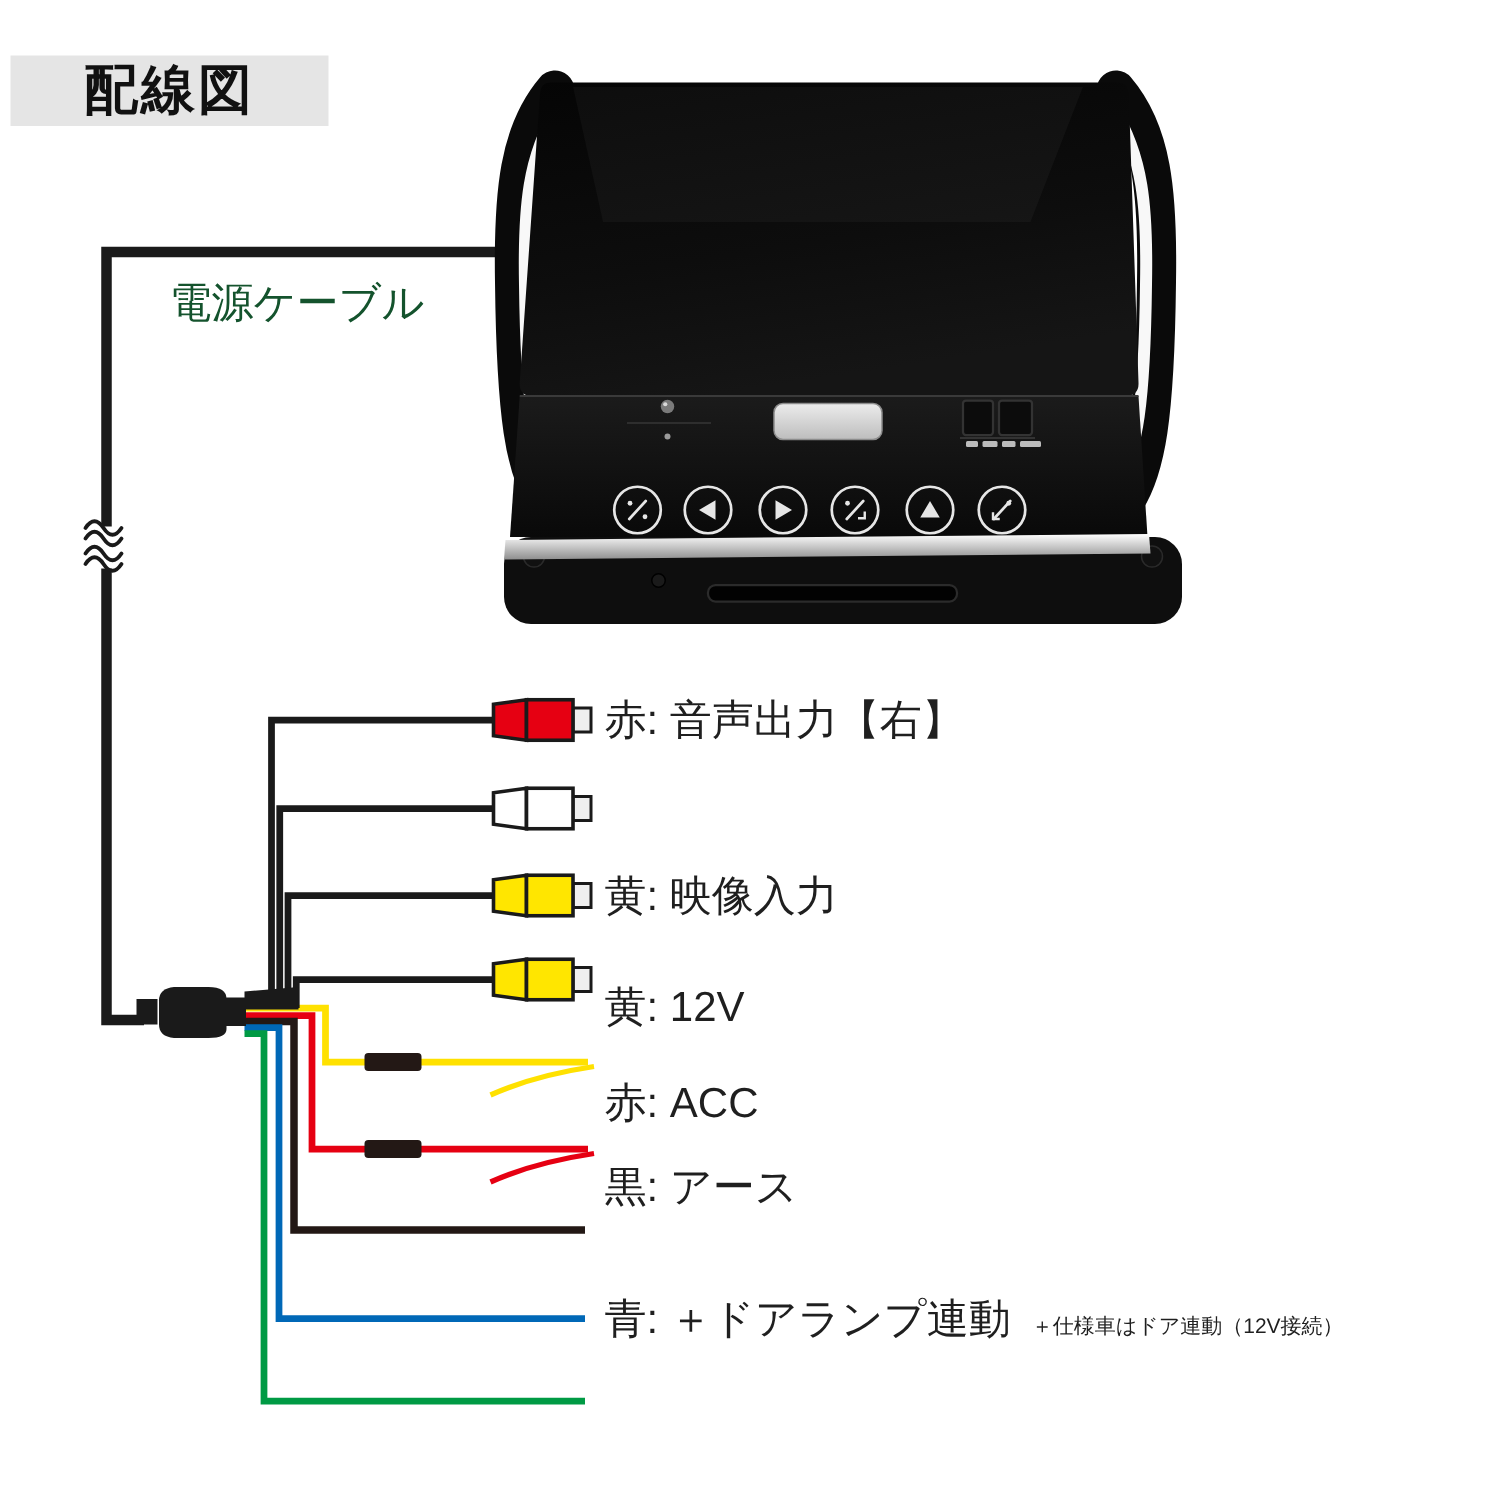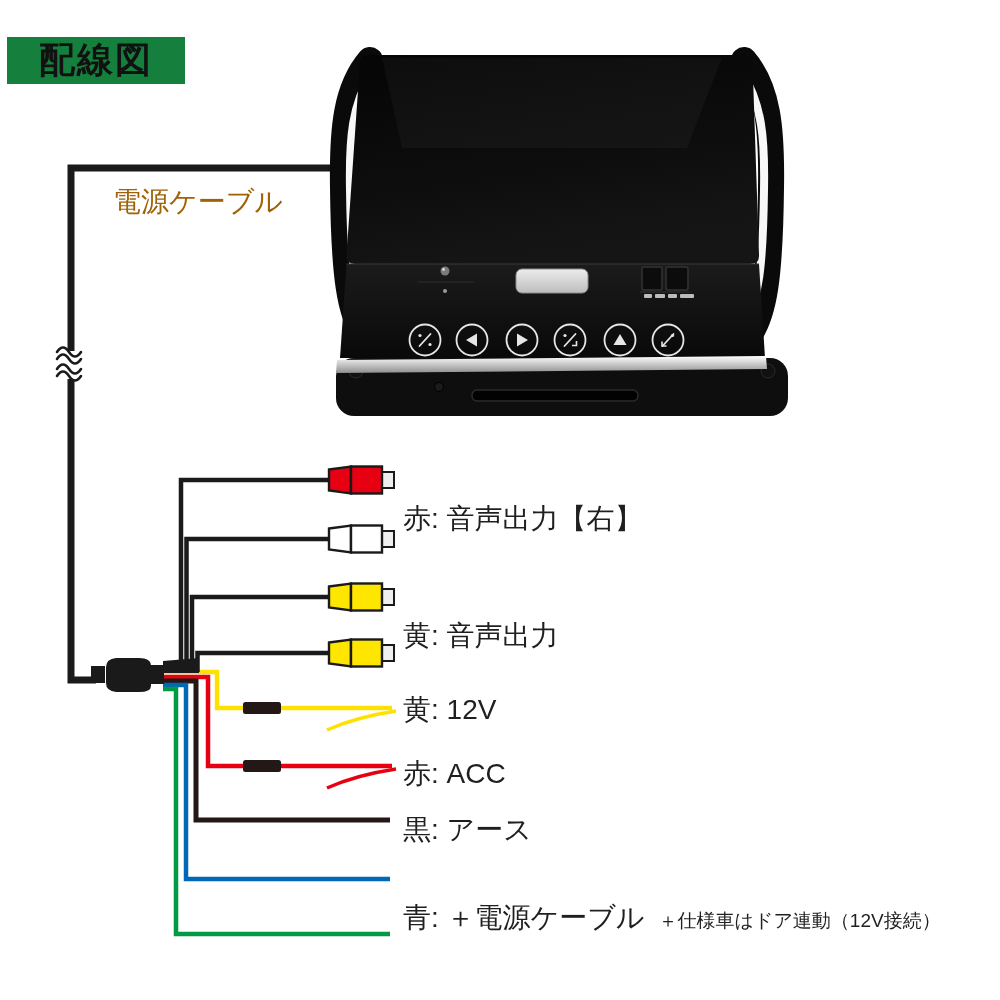--- a/index.html
+++ b/index.html
@@ -1,35 +1,35 @@
 <!DOCTYPE html>
 <html><head>
 <meta charset="utf-8">
 <style>
   html,body{margin:0;padding:0;background:#ffffff;}
   .stage{
     position:relative;width:1000px;height:1000px;background:#ffffff;
     overflow:hidden;font-family:"Liberation Sans",sans-serif;color:#1f1f1f;
   }
   .title-box{
-    position:absolute;left:7px;top:37px;width:178px;height:47px;
-    background:#15803d;display:flex;align-items:center;justify-content:center;
+    position:absolute;left:7px;top:37px;width:212px;height:47px;
+    background:#e5e5e5;display:flex;align-items:center;justify-content:center;
     font-size:36px;font-weight:bold;color:#111;letter-spacing:2px;
   }
   .power-label{
-    position:absolute;left:113px;top:183px;font-size:28px;color:#a16207;
+    position:absolute;left:113px;top:183px;font-size:28px;color:#14532d;
     white-space:nowrap;
   }
   .wires-svg{position:absolute;left:0;top:0;width:1000px;height:1000px;}
   .device-svg{position:absolute;left:322px;top:38px;width:470px;height:380px;}
   .conn-label{
     position:absolute;left:403px;transform:translateY(-50%);
-    font-size:28px;color:#1f1f1f;white-space:nowrap;line-height:1.1;margin-top:38px;
-  }
-  .conn-note{font-size:19px;margin-left:14px;color:#1f1f1f;}
+    font-size:28px;color:#1f1f1f;white-space:nowrap;line-height:1.1;
+  }
+  .conn-note{font-size:14px;margin-left:14px;color:#1f1f1f;}
 </style>
 </head>
 <body>
 
 <div class="stage">
 
   <div class="title-box">配線図</div>
 
   <div class="power-label">電源ケーブル</div>
 
@@ -185,21 +185,21 @@
           <circle cx="4.5" cy="-4.5" r="1.6" fill="#e6e6e6" stroke="none"></circle>
           <path d="M-6,1.5 L-6,6 L-1.5,6" stroke-width="1.6" fill="none"></path>
         </g>
       </g>
     </g>
 
     <path d="M15,322 L444,318 L445,331 L14,335 Z" fill="url(#stripGrad)"></path>
   </svg>
 
   <div class="conn-label" style="top:481px">赤: 音声出力【右】</div>
-  <div class="conn-label" style="top:598px">黄: 音声出力</div>
+  <div class="conn-label" style="top:598px">黄: 映像入力</div>
   <div class="conn-label" style="top:672px">黄: 12V</div>
   <div class="conn-label" style="top:736px">赤: ACC</div>
   <div class="conn-label" style="top:792px">黒: アース</div>
   <div class="conn-label" style="top:880px">
-    <span>青: ＋電源ケーブル</span><span class="conn-note">＋仕様車はドア連動（12V接続）</span>
+    <span>青: ＋ドアランプ連動</span><span class="conn-note">＋仕様車はドア連動（12V接続）</span>
   </div>
 
 </div>
 
 </body></html>

